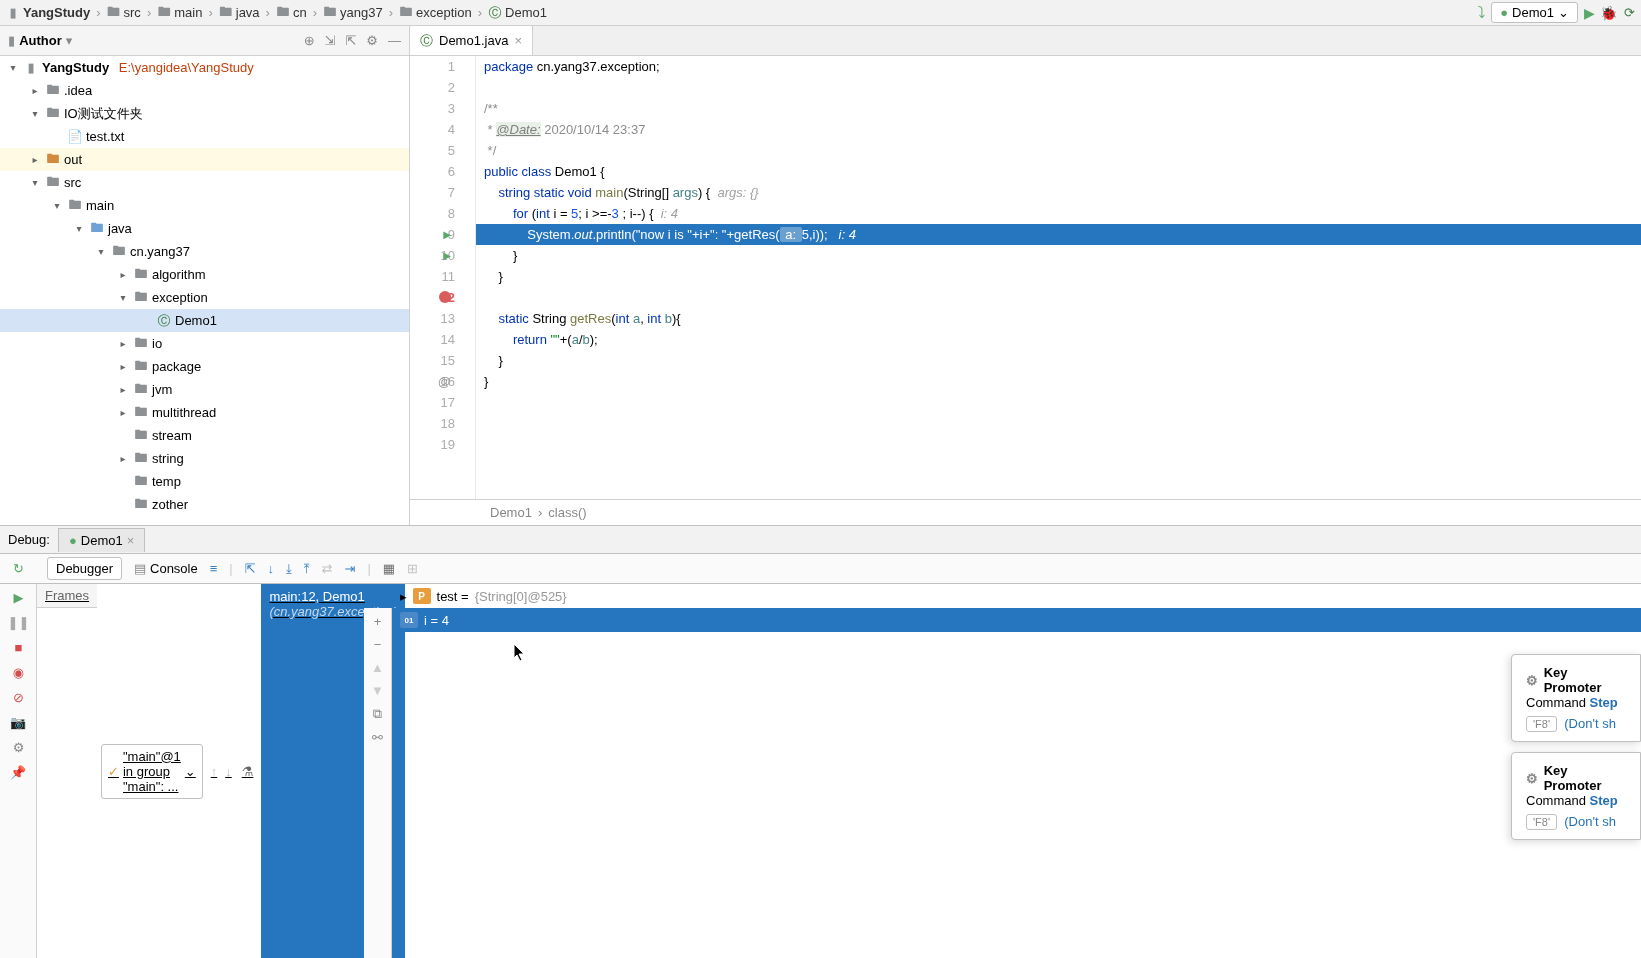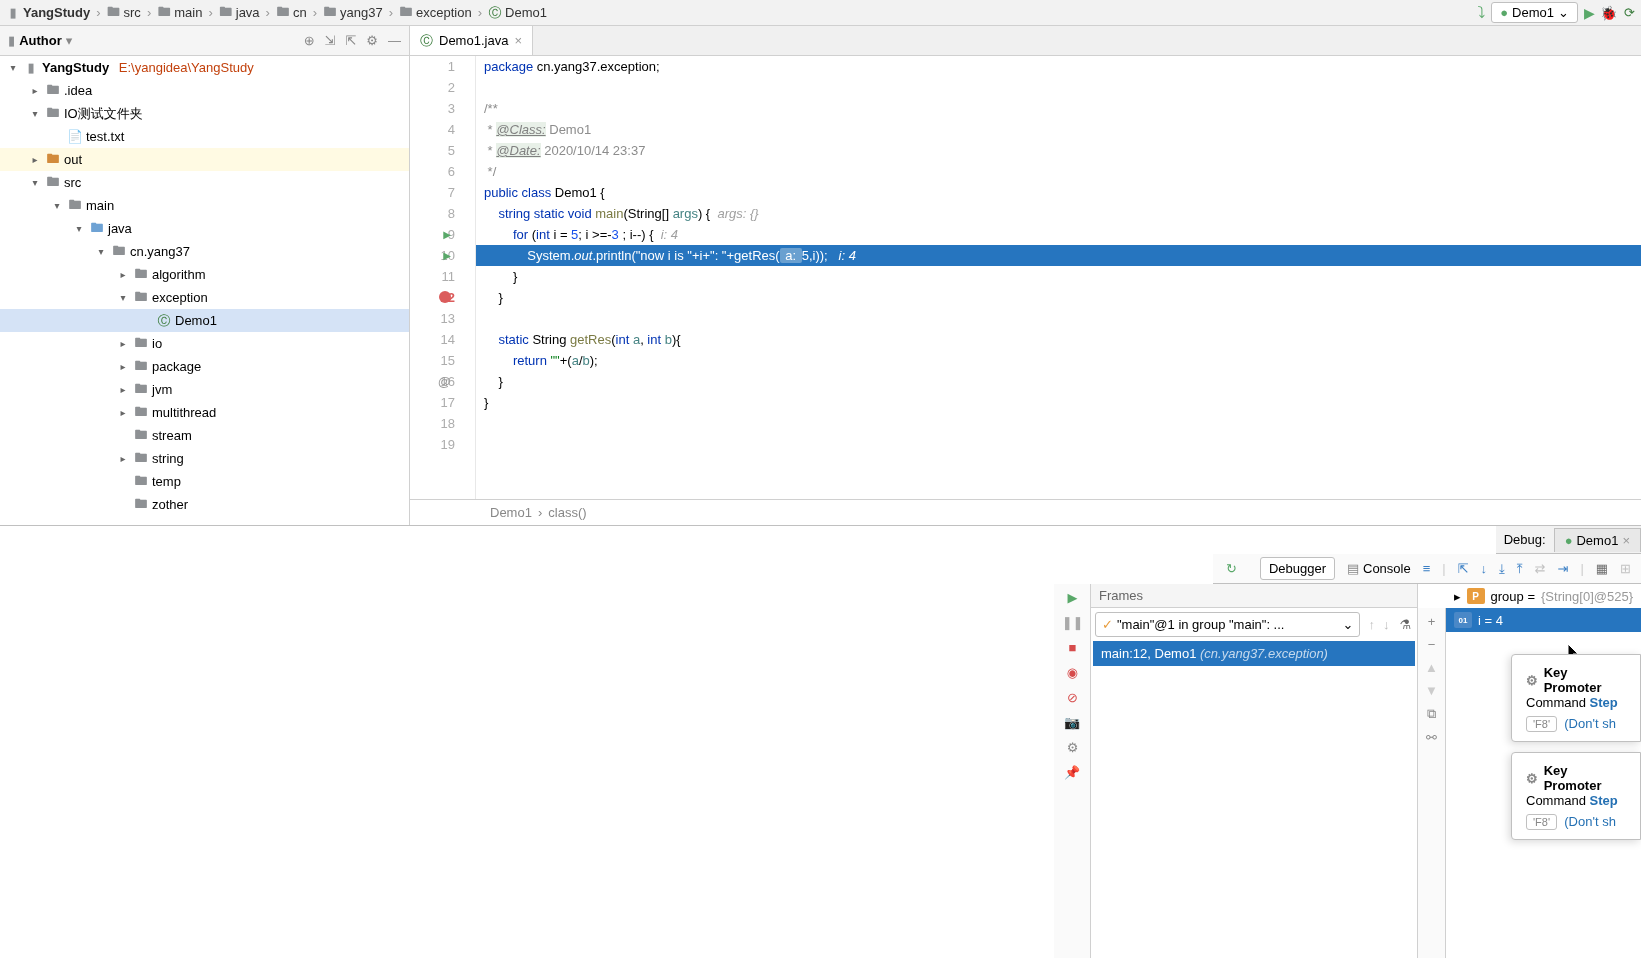--- a/index.html
+++ b/index.html
@@ -40,28 +40,28 @@
 .doc { color: #8c8c8c; }
 .doc-tag { color: #808080; font-style: italic; text-decoration: underline; background:#e8f0e8; }
 .cls { color: #000; }
 .mth { color: #7a7a43; }
 .num { color: #1750eb; }
 .param { color: #458383; }
 .hint { color: #a0a0a0; font-style: italic; }
 .run-mark { position: absolute; right: 4px; color: #59a869; font-size: 10px; }
 .bp-mark { position: absolute; right: 4px; width: 12px; height: 12px; border-radius: 50%; background: #db5c5c; top: 4px; }
 .breadcrumb-bottom { height: 26px; border-top: 1px solid #d0d0d0; display: flex; align-items: center; padding-left: 80px; color: #888; gap: 6px; }
-.debug-panel { flex: 1; display: flex; flex-direction: column; background: #fff; align-items: flex-end; }
+.debug-panel { flex: 1; display: flex; flex-direction: column; background: #fff; }
 .debug-header { height: 28px; border-bottom: 1px solid #c0c0c0; display: flex; align-items: center; background: #f2f2f2; padding-left: 8px; gap: 8px; }
 .debug-tab { padding: 4px 10px; display: flex; align-items: center; gap: 4px; background: #e8e8e8; border: 1px solid #c0c0c0; border-bottom: none; }
 .debug-toolbar { height: 30px; border-bottom: 1px solid #c0c0c0; display: flex; align-items: center; background: #fafafa; }
 .debug-left-tools { width: 37px; display: flex; flex-direction: column; align-items: center; gap: 10px; padding-top: 6px; }
 .debug-body { flex: 1; display: flex; }
 .debug-left { width: 37px; border-right: 1px solid #d0d0d0; background: #fafafa; }
-.frames-panel { width: 327px; border-right: 1px solid #d0d0d0; display: flex; flex-direction: column; }
+.frames-panel { width: 327px; border-right: 1px solid #d0d0d0; display: flex; flex-direction: row; text-decoration: underline; }
 .panel-header { height: 24px; background: #f5f5f5; border-bottom: 1px solid #d0d0d0; padding: 0 8px; display: flex; align-items: center; color: #666; }
 .thread-select { margin: 4px; border: 1px solid #c0c0c0; padding: 4px 6px; display: flex; align-items: center; gap: 4px; border-radius: 3px; }
 .frame-row { background: #2675bf; color: #fff; padding: 5px 8px; margin: 0 2px; }
 .frame-pkg { font-style: italic; color: #c5d9ed; }
 .vars-panel { flex: 1; position: relative; }
 .vars-toolbar { width: 28px; position: absolute; left: 0; top: 24px; bottom: 0; border-right: 1px solid #d0d0d0; background: #fafafa; display: flex; flex-direction: column; align-items: center; gap: 8px; padding-top: 6px; color: #888; }
 .vars-content { margin-left: 28px; }
 .var-row { padding: 4px 8px; display: flex; align-items: center; gap: 6px; }
 .var-row.selected { background: #2675bf; color: #fff; }
 .var-badge { width: 18px; height: 16px; border-radius: 2px; display: inline-flex; align-items: center; justify-content: center; font-size: 10px; font-weight: bold; color: #fff; }
@@ -277,21 +277,20 @@
           <div class="line-num">15</div>
         <div class="line-num">16<span style="position:absolute;right:4px;color:#999">@</span></div>
         <div class="line-num">17</div>
           <div class="line-num">18</div>
           <div class="line-num">19</div>
       </div>
       <div class="code-content">
         <div class="code-line"><span class="kw">package </span><span>cn.yang37.exception</span>;</div>
         <div class="code-line"></div>
         <div class="code-line"><span class="doc">/**</span></div>
-        <div class="code-line"><span class="doc"> * </span><span class="doc-tag">@Class:</span><span class="doc"> Demo1</span></div>
         <div class="code-line"><span class="doc"> * </span><span class="doc-tag">@Date:</span><span class="doc"> 2020/10/14 23:37</span></div>
         <div class="code-line"><span class="doc"> */</span></div>
         <div class="code-line"><span class="kw">public class </span><span class="cls">Demo1</span> {</div>
         <div class="code-line">    <span class="kw">string static void </span><span class="mth">main</span>(<span class="cls">String</span>[] <span class="param">args</span>) {  <span class="hint">args: {}</span></div>
         <div class="code-line">        <span class="kw">for </span>(<span class="kw">int</span> i = <span class="num">5</span>; i &gt;=-<span class="num">3</span> ; i--) {  <span class="hint">i: 4</span></div>
         <div class="code-line exec">            System.<span style="font-style:italic">out</span>.println(<span>"now i is "</span>+i+<span>": "</span>+getRes(<span style="background:#6aa0d0;padding:0 2px;border-radius:2px"> a: </span>5,i));   <span style="font-style:italic">i: 4</span></div>
         <div class="code-line">        }</div>
         <div class="code-line">    }</div>
         <div class="code-line"></div>
         <div class="code-line">    <span class="kw">static </span><span class="cls">String </span><span class="mth">getRes</span>(<span class="kw">int </span><span class="param">a</span>, <span class="kw">int </span><span class="param">b</span>){</div>
@@ -370,21 +369,21 @@
         <span>−</span>
         <span style="color:#ccc">▲</span>
         <span style="color:#ccc">▼</span>
         <span>⧉</span>
         <span>⚯</span>
       </div>
       <div class="vars-content">
         <div class="var-row">
           <span>▸</span>
           <span class="var-badge badge-p">P</span>
-          <span>group = </span>
+          <span>test = </span>
             <span class="var-gray">{String[0]@525}</span>
         </div>
         <div class="var-row selected">
           <span class="var-badge badge-01">01</span>
           <span>i = 4</span>
         </div>
       </div>
       <div class="cursor" style="top:60px;left:150px">
         <svg viewBox="0 0 12 18">
             <path d="M0 0 L0 14 L3 11 L6 17 L8 16 L5 10 L10 10 Z" fill="#000" stroke="#fff" stroke-width="1"></path>

